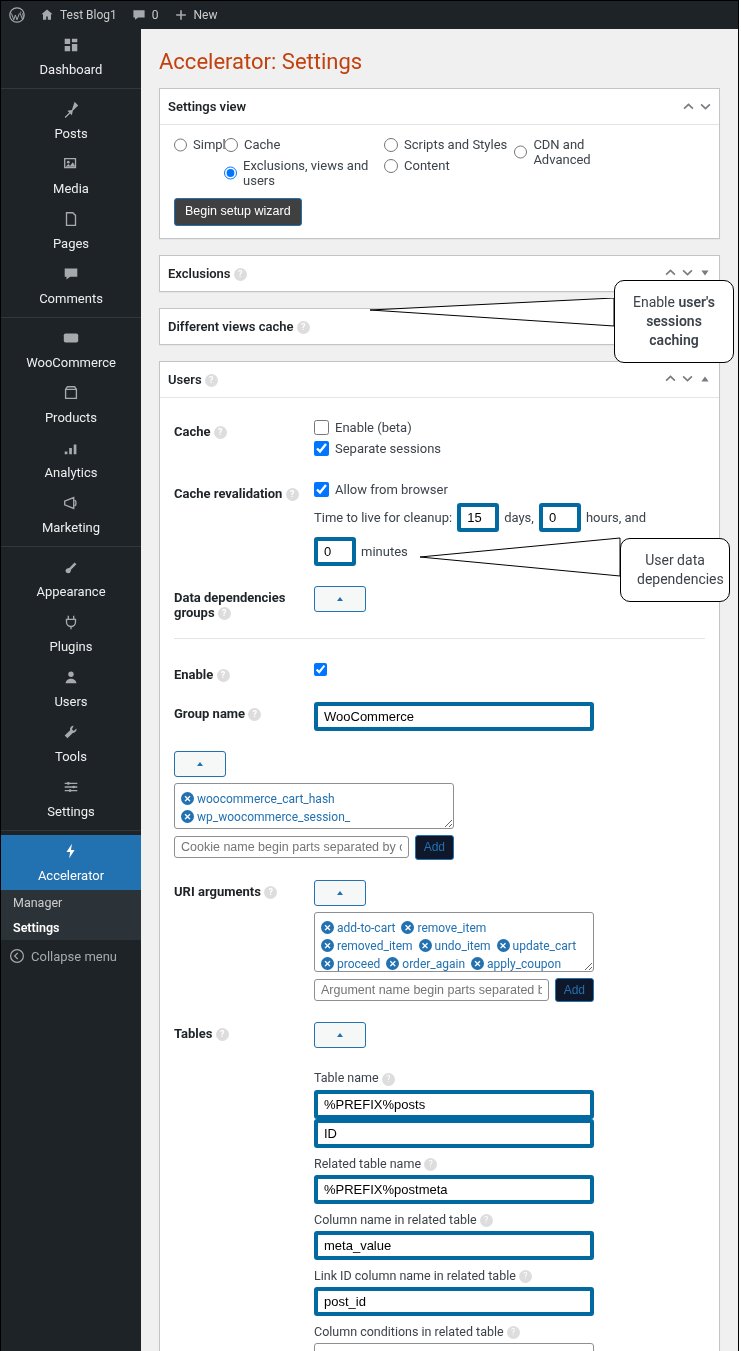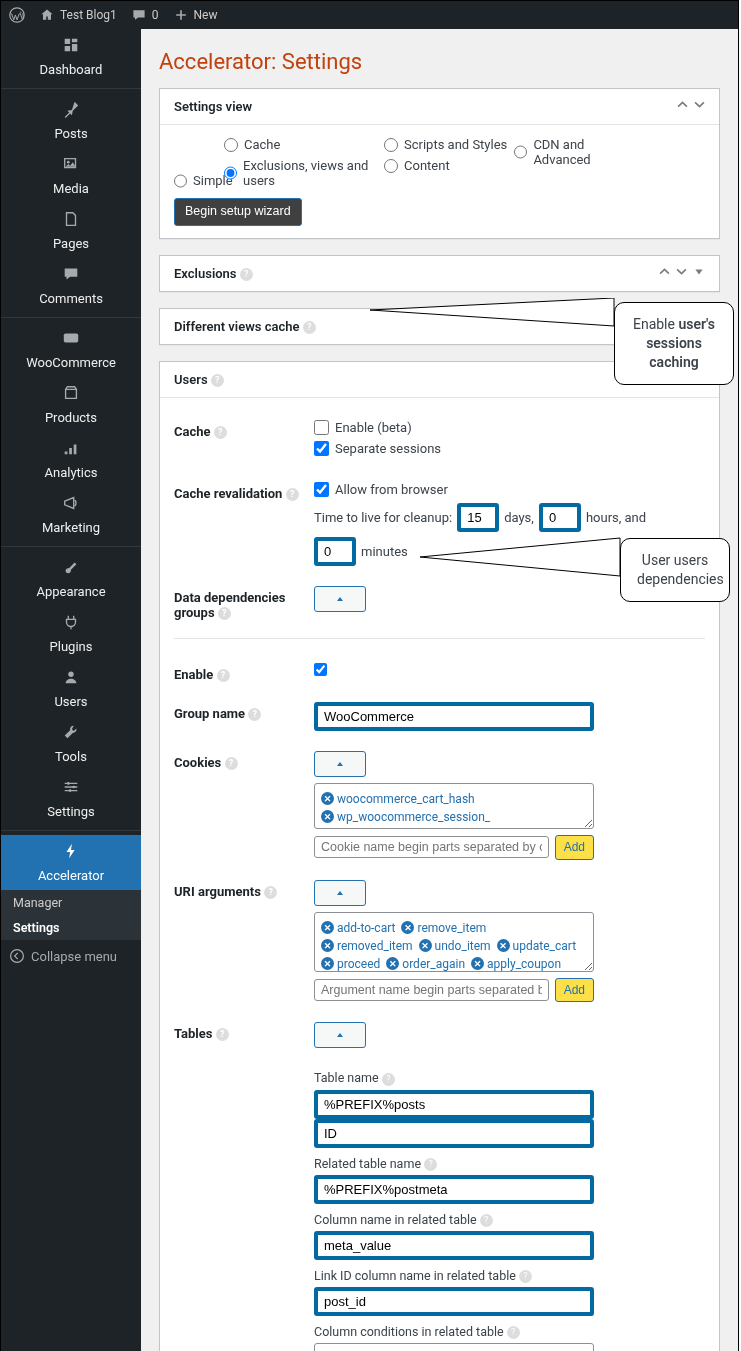--- a/index.html
+++ b/index.html
@@ -23,35 +23,35 @@
   .sidebar .submenu .sub-item { padding: 5px 8px 5px 12px; color: #ccc; cursor: pointer; font-size: 12.5px; }
   .sidebar .submenu .sub-item.current { color: #fff; font-weight: 600; }
   .sidebar .collapse { padding: 8px 8px; display: flex; align-items: center; gap: 6px; color: #a7aaad; cursor: pointer; }
   .sidebar .arrow-notch { position: relative; }
   .sidebar .arrow-notch::after { content:""; position:absolute; right:-8px; top:50%; margin-top:-8px; border:8px solid transparent; border-right-color:#f0f0f1; }
 
   .content { flex: 1; background: #f0f0f1; padding: 10px 18px 18px 18px; min-height: 1310px; }
   h1.page-title { font-size: 22px; font-weight: 400; color: #c2410c; margin: 10px 0 14px 0; }
 
   .panel { background: #fff; border: 1px solid #c3c4c7; box-shadow: 0 1px 1px rgba(0,0,0,0.04); margin-bottom: 16px; }
-  .panel-header { padding: 10px 14px; font-weight: 600; color: #1d2327; display: flex; justify-content: space-between; border-bottom: 1px solid #e2e4e7; cursor: pointer; }
+  .panel-header { padding: 10px 8px; font-weight: 600; color: #1d2327; display: flex; align-items: center; justify-content: space-between; border-bottom: 1px solid #e2e4e7; cursor: pointer; }
   .panel-header .controls { display: flex; gap: 6px; color: #787c82; }
   .panel-body { padding: 12px 14px; }
   .panel-header.no-border { border-bottom: none; }
 
   .radiorow { display: flex; flex-wrap: wrap; gap: 4px 0; }
   .radiorow label { display: inline-flex; align-items: center; gap: 6px; margin-right: 4px; cursor: pointer; }
   .radiorow .col { display: flex; flex-direction: column; gap: 6px; }
   .radiorow input[type=radio] { width: 14px; height: 14px; }
-  .col-a { width: 50px; justify-content: flex-end; }
+  .col-a { width: 50px; }
   .col-b { width: 160px; }
   .col-c { width: 130px; }
   .col-d { width: 130px; }
 
-  .btn { display: inline-block; border: 1px solid #2271b1; color: #2271b1; background: #fde047; padding: 4px 10px; border-radius: 3px; font-size: 12.5px; cursor: pointer; line-height: 1.4; }
+  .btn { display: inline-block; border: 1px solid #2271b1; color: #2271b1; background: #0f172a; padding: 4px 10px; border-radius: 3px; font-size: 12.5px; cursor: pointer; line-height: 1.4; }
   .btn-primary { background: #404040; color: #fff; border-color: #2271b1; }
   .btn-sm { padding: 3px 8px; font-size: 12px; }
   .icon-btn { width: 30px; height: 26px; display: inline-flex; align-items: center; justify-content: center; border: 1px solid #2271b1; background: #f6f7f7; border-radius: 3px; color: #2271b1; cursor: pointer; }
   .icon-btn svg { width: 10px; height: 10px; fill: #2271b1; }
   .icon-btn.wide { width: 52px; }
 
   .form-row { display: flex; padding: 10px 0; border-bottom: 0; }
   .form-label { width: 140px; font-weight: 700; color: #1d2327; padding-top: 4px; }
   .form-field { flex: 1; }
   .check { display: flex; align-items: center; gap: 6px; margin-bottom: 6px; }
@@ -386,21 +386,20 @@
         </div>
 
         <div class="form-row">
           <div class="form-label"><span>Group name</span> <span class="info-icon">?</span></div>
           <div class="form-field">
             <input class="txt" style="width: 280px;" type="text" value="WooCommerce">
           </div>
         </div>
 
         <div class="form-row">
-          <div class="form-label"><span>Cookies</span> <span class="info-icon">?</span></div>
           <div class="form-field">
             <button class="icon-btn wide">
                   <svg viewBox="0 0 10 10">
                     <path d="M2 7h6l-3-4z"></path>
                   </svg>
                 </button>
             <div style="width:280px;border:1px solid #8c8f94;border-radius:3px;padding:6px;margin-top:6px;resize:vertical;overflow:auto;height:46px" id="cookies-tokens"><span class="token"><span class="x">✕</span>woocommerce_cart_hash</span><span class="token"><span class="x">✕</span>wp_woocommerce_session_</span><span class="token"><span class="x">✕</span>yith_wcwl_session_</span></div>
             <div class="inline-add" style="margin-top:6px">
               <input type="text" placeholder="Cookie name begin parts separated by comma" style="">
               <button class="btn btn-sm">Add</button>
@@ -450,21 +449,21 @@
           </div>
         </div>
 
       </div>
     </div>
 
   </div>
 </div>
 </div>
 
-<div class="callout" style="top:302px;left:614px;width:120px"><span>Enable <b>user's sessions caching</b></span></div>
+<div class="callout" style="top:280px;left:614px;width:120px"><span>Enable <b>user's sessions caching</b></span></div>
 <svg class="callout-arrow" style="top:298px;left:370px" width="246" height="30">
     <polygon points="0,12 244,0 244,28" fill="#fff" stroke="#000" stroke-width="1"></polygon>
   </svg>
 
-<div class="callout" style="top:538px;left:620px;width:110px"><span>User users dependencies</span></div>
+<div class="callout" style="top:538px;left:620px;width:110px"><span>User data dependencies</span></div>
 <svg class="callout-arrow" style="top:532px;left:420px" width="202" height="50">
     <polygon points="0,25 200,6 200,44" fill="#fff" stroke="#000" stroke-width="1"></polygon>
   </svg>
 
 </body></html>

